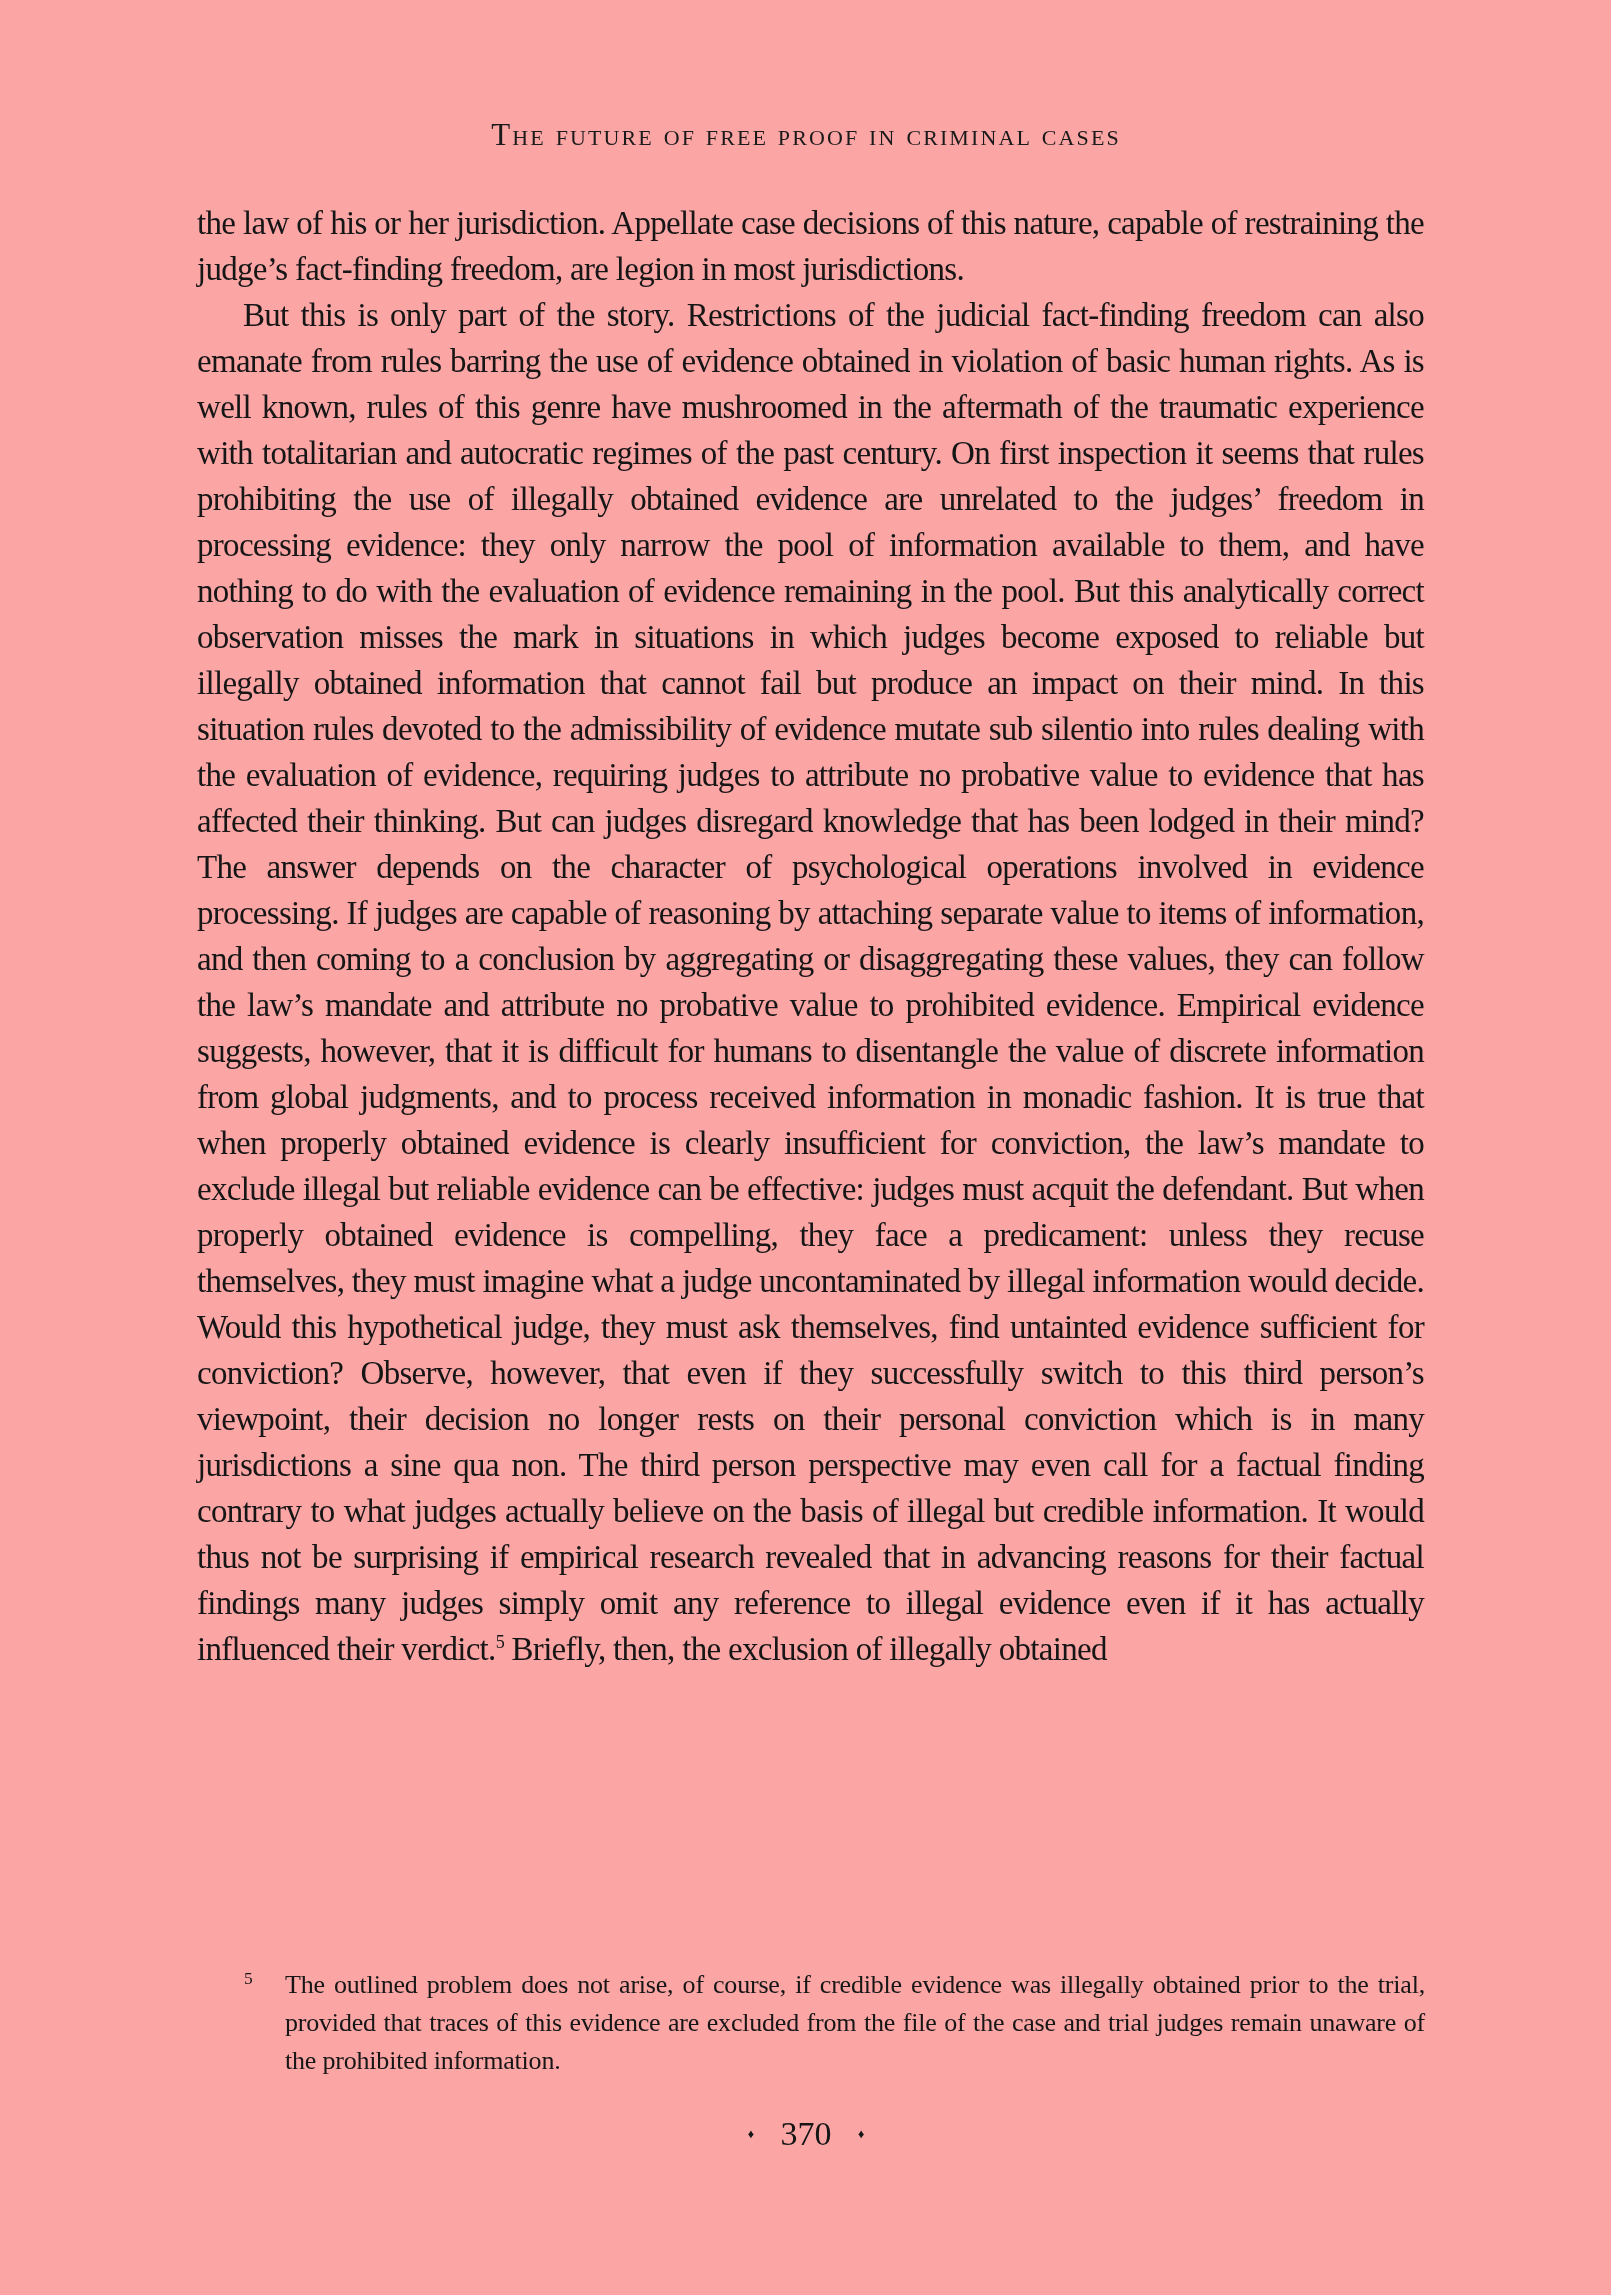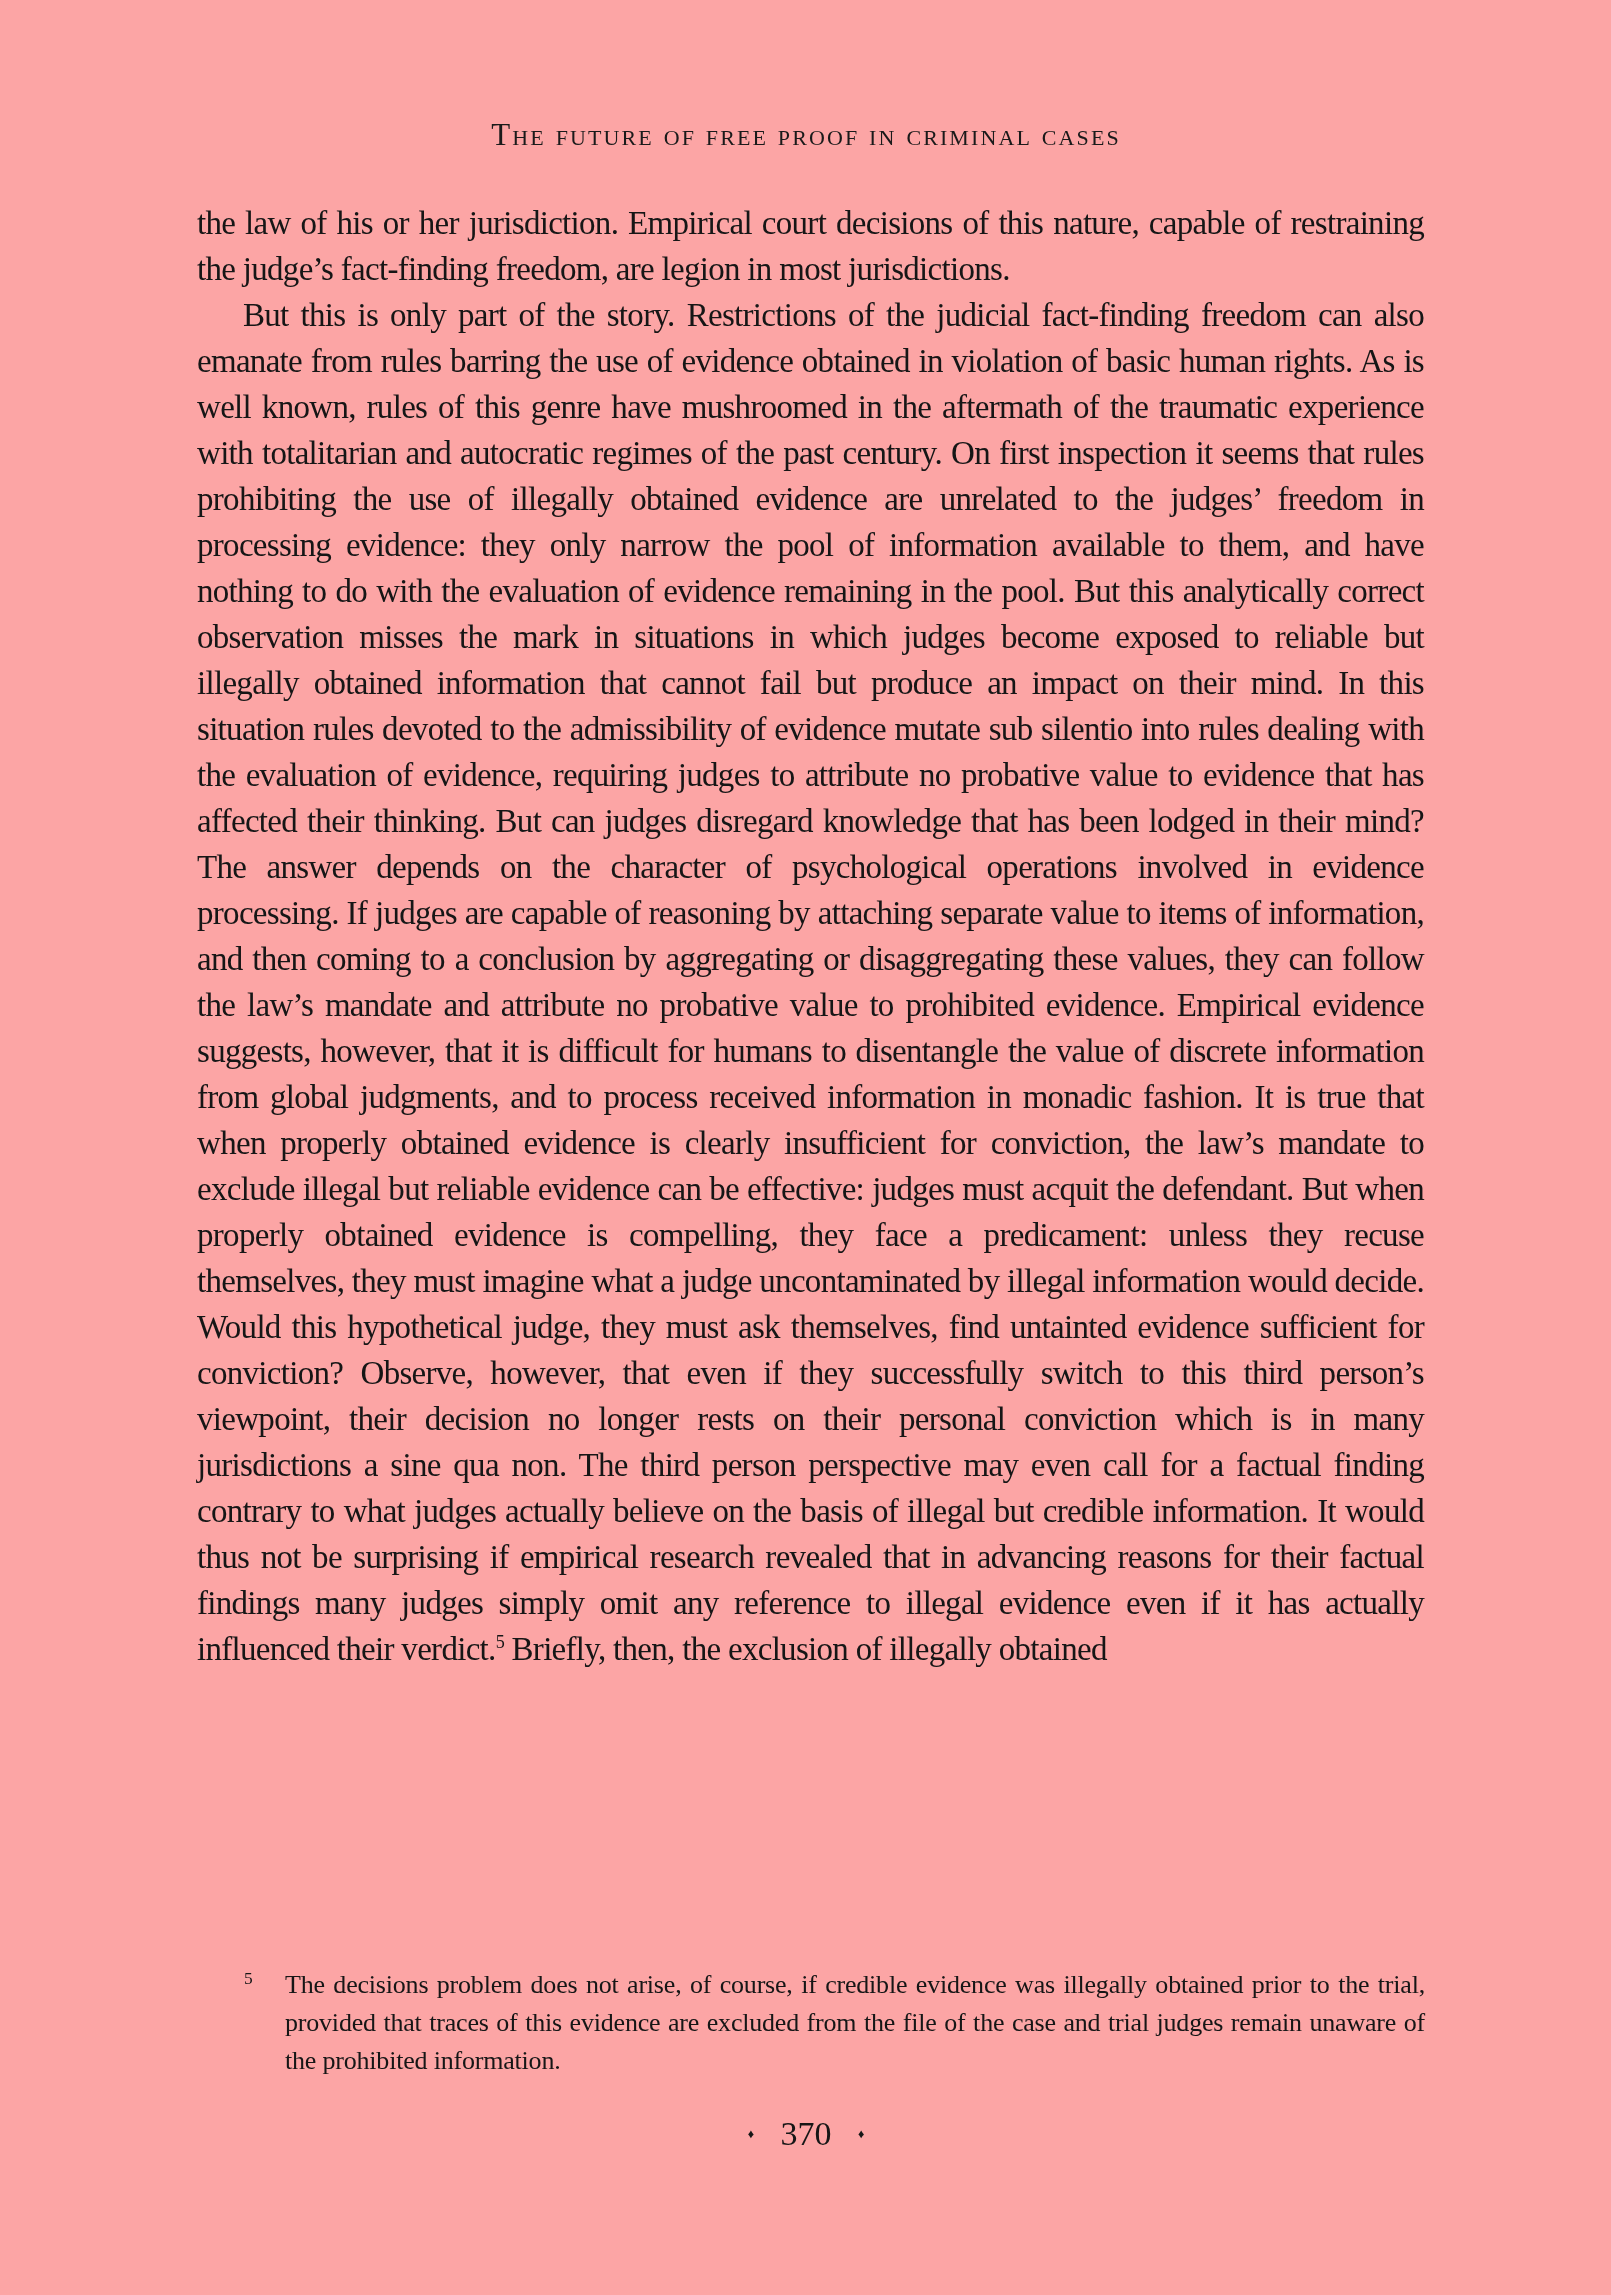--- a/index.html
+++ b/index.html
@@ -92,27 +92,27 @@
   }
 </style>
 </head>
 <body>
 
 <div class="page">
 
   <div class="running-header">The future of free proof in criminal cases</div>
 
   <div class="body-text">
-    <p><span>the law of his or her jurisdiction. Empirical court decisions of this nature, capable of restraining the judge’s fact-finding freedom, are legion in most jurisdictions.</span></p>
+    <p><span>the law of his or her jurisdiction. Appellate case decisions of this nature, capable of restraining the judge’s fact-finding freedom, are legion in most jurisdictions.</span></p>
     <p class="indented"><span>But this is only part of the story. Restrictions of the judicial fact-finding freedom can also emanate from rules barring the use of evidence obtained in violation of basic human rights. As is well known, rules of this genre have mushroomed in the aftermath of the traumatic experience with totalitarian and autocratic regimes of the past century. On first inspection it seems that rules prohibiting the use of illegally obtained evidence are unrelated to the judges’ freedom in processing evidence: they only narrow the pool of information available to them, and have nothing to do with the evaluation of evidence remaining in the pool. But this analytically correct observation misses the mark in situations in which judges become exposed to </span><span class="italic">reliable</span><span> but illegally obtained information that cannot fail but produce an impact on their mind. In this situation rules devoted to the admissibility of evidence mutate </span><span class="italic">sub silentio</span><span> into rules dealing with the evaluation of evidence, requiring judges to attribute no probative value to evidence that has affected their thinking. But can judges disregard knowledge that has been lodged in their mind? The answer depends on the character of psychological operations involved in evidence processing. If judges are capable of reasoning by attaching separate value to items of information, and then coming to a conclusion by aggregating or disaggregating these values, they can follow the law’s mandate and attribute no probative value to prohibited evidence. Empirical evidence suggests, however, that it is difficult for humans to disentangle the value of discrete information from global judgments, and to process received information in monadic fashion. It is true that when properly obtained evidence is clearly insufficient for conviction, the law’s mandate to exclude illegal but reliable evidence can be effective: judges must acquit the defendant. But when properly obtained evidence is compelling, they face a predicament: unless they recuse themselves, they must imagine what a judge uncontaminated by illegal information would decide. Would this hypothetical judge, they must ask themselves, find untainted evidence sufficient for conviction? Observe, however, that even if they successfully switch to this third person’s viewpoint, their decision no longer rests on their personal conviction which is in many jurisdictions a </span><span class="italic">sine qua non</span><span>. The third person perspective may even call for a factual finding contrary to what judges actually believe on the basis of illegal but credible information. It would thus not be surprising if empirical research revealed that in advancing reasons for their factual findings many judges simply omit any reference to illegal evidence even if it has actually influenced their verdict.</span><sup>5</sup><span> Briefly, then, the exclusion of illegally obtained</span></p>
   </div>
 
   <div class="footnote">
     <span class="footnote-marker">5</span>
-    <span class="footnote-text">The decisions problem does not arise, of course, if credible evidence was illegally obtained prior to the trial, provided that traces of this evidence are excluded from the file of the case and trial judges remain unaware of the prohibited information.</span>
+    <span class="footnote-text">The outlined problem does not arise, of course, if credible evidence was illegally obtained prior to the trial, provided that traces of this evidence are excluded from the file of the case and trial judges remain unaware of the prohibited information.</span>
   </div>
 
   <div class="page-number">
     <span class="ornament">♦</span>
     <span>370</span>
     <span class="ornament">♦</span>
   </div>
 
 </div>
 

